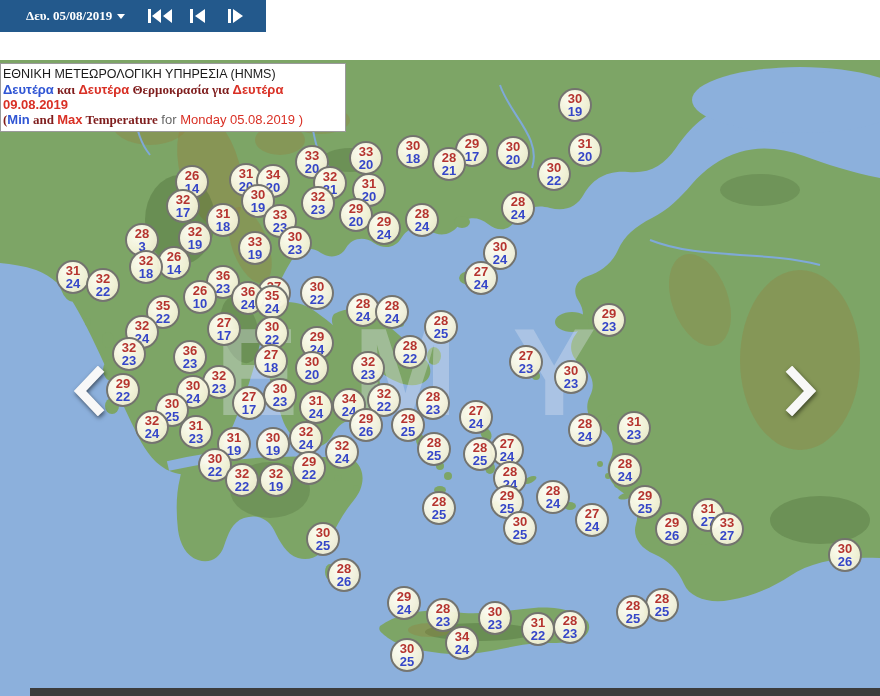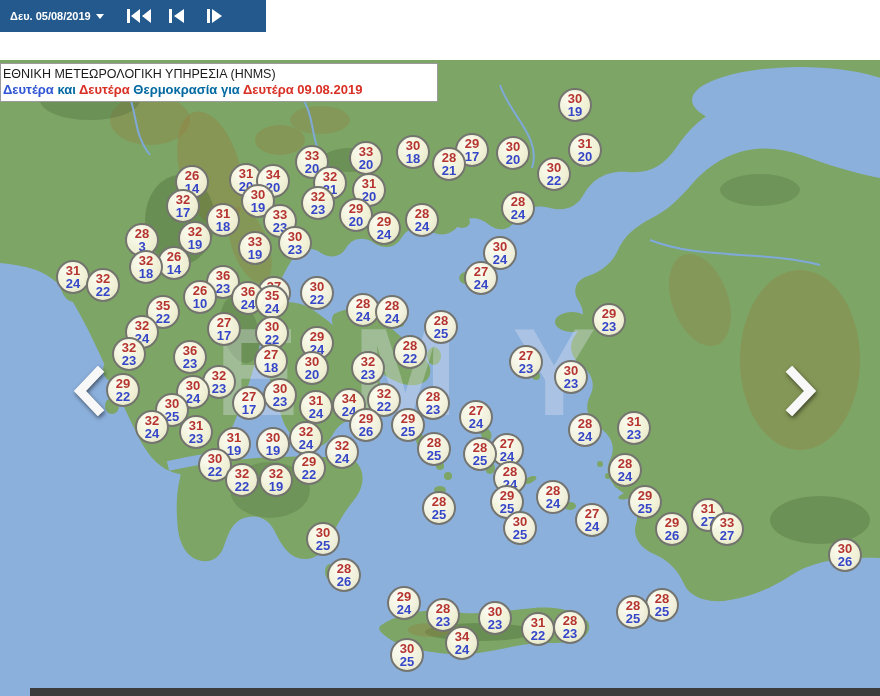--- a/index.html
+++ b/index.html
@@ -4,22 +4,22 @@
 <style>
   html,body{margin:0;padding:0;}
   body{width:880px;height:696px;overflow:hidden;background:#fff;
        font-family:"Liberation Sans","DejaVu Sans",sans-serif;position:relative;}
   .app{position:absolute;inset:0;}
 
   
   .topbar{position:absolute;left:0;top:0;width:880px;height:32px;background:#fff;}
   .date-tab{position:absolute;left:0;top:0;width:266px;height:32px;background:#23598c;
             display:flex;align-items:center;padding-left:10px;box-sizing:border-box;}
-  .date-btn{background:none;border:none;color:#fff;font-weight:bold;font-size:11px;
-            font-family:Liberation Sans, sans-serif;display:flex;align-items:center;gap:5px;cursor:pointer;padding:0;}
+  .date-btn{background:none;border:none;color:#fff;font-weight:bold;font-size:13px;
+            font-family:Liberation Serif, serif;display:flex;align-items:center;gap:5px;cursor:pointer;padding:0;margin-left:16px;}
   .caret{width:0;height:0;border-left:4px solid transparent;border-right:4px solid transparent;
          border-top:5px solid #fff;display:inline-block;}
   .navbtns{display:flex;margin-left:16px;}
   .navbtn{background:none;border:none;cursor:pointer;width:38px;height:22px;
           display:flex;align-items:center;justify-content:center;padding:0;}
   .navbtn svg{fill:#fff;}
 
   
   .daybar{position:absolute;left:0;top:38px;width:880px;height:22px;background:#23598c;
           display:flex;align-items:center;padding-left:10px;box-sizing:border-box;overflow:visible;}
@@ -27,26 +27,26 @@
        letter-spacing:0.5px;cursor:pointer;position:relative;line-height:22px;}
   .day.active{background:#b0151a;padding:5px 3px 7px 3px;margin-top:4px;}
 
   
   .map{position:absolute;left:0;top:60px;width:880px;height:636px;background:#8cb0dc;overflow:hidden;}
   .map svg.geo{position:absolute;left:0;top:0;}
   .watermark{position:absolute;left:215px;top:240px;font-size:125px;font-weight:bold;
              color:rgba(225,232,243,0.35);letter-spacing:55px;pointer-events:none;}
 
   
-  .legend{position:absolute;left:0;top:3px;width:438px;box-sizing:border-box;background:#fff;
+  .legend{position:absolute;left:0;top:3px;width:346px;box-sizing:border-box;background:#fff;
           border:1px solid #9a9a9a;padding:3px 5px 4px 2px;line-height:15px;}
   .legend .l1{font-size:12.5px;color:#1a1a1a;}
   .legend .l2,.legend .l3{font-size:13px;}
   .bold{font-weight:bold;}
-  .c-blue{color:#2f55d4;} .c-red{color:#d93025;} .c-black{color:#0369a1;} .c-gray{color:#666;}
+  .c-blue{color:#2f55d4;} .c-red{color:#d93025;} .c-black{color:#7f1d1d;font-family:Liberation Serif, serif;} .c-gray{color:#666;}
 
   
   .station{position:absolute;width:34px;height:34px;border-radius:50%;
            border:2px solid rgba(85,85,85,0.8);box-sizing:border-box;
            background:radial-gradient(circle at 35% 30%, rgba(255,255,246,0.97) 0%, rgba(247,245,221,0.95) 55%, rgba(232,230,200,0.95) 100%);
            display:flex;flex-direction:column;align-items:center;justify-content:center;}
   .station .hi{color:#b5342f;font-size:13px;font-weight:bold;line-height:13px;}
   .station .lo{color:#3546c8;font-size:13px;font-weight:bold;line-height:13px;}
 
   
@@ -205,20 +205,21 @@
         <path d="M650,180 C700,200 760,190 820,205"></path>
         <path d="M120,20 C140,45 130,70 150,95"></path>
       </g>
     </svg>
 
     <div class="watermark">ΕΜΥ</div>
 
     <div class="legend">
       <div class="l1">ΕΘΝΙΚΗ ΜΕΤΕΩΡΟΛΟΓΙΚΗ ΥΠΗΡΕΣΙΑ (HNMS)</div>
       <div class="l2" id="legend-line2"><span class="c-blue bold">Δευτέρα</span><span class="c-black bold"> και </span><span class="c-red bold">Δευτέρα</span><span class="c-black bold"> Θερμοκρασία για </span><span class="c-red bold">Δευτέρα 09.08.2019</span></div>
+      <div class="l3" id="legend-line3"><span class="c-black bold">(</span><span class="c-blue bold">Min</span><span class="c-black bold"> and </span><span class="c-red bold">Max</span><span class="c-black bold"> Temperature</span><span class="c-gray"> for </span><span class="c-red">Monday 05.08.2019</span><span class="c-red"> )</span></div>
     </div>
 
     <div id="stations">
         <div class="station" style="left: 558px; top: 28px;">
           <span class="hi">30</span>
           <span class="lo">19</span>
         </div>
         <div class="station" style="left: 455px; top: 73px;">
           <span class="hi">29</span>
           <span class="lo">17</span>

